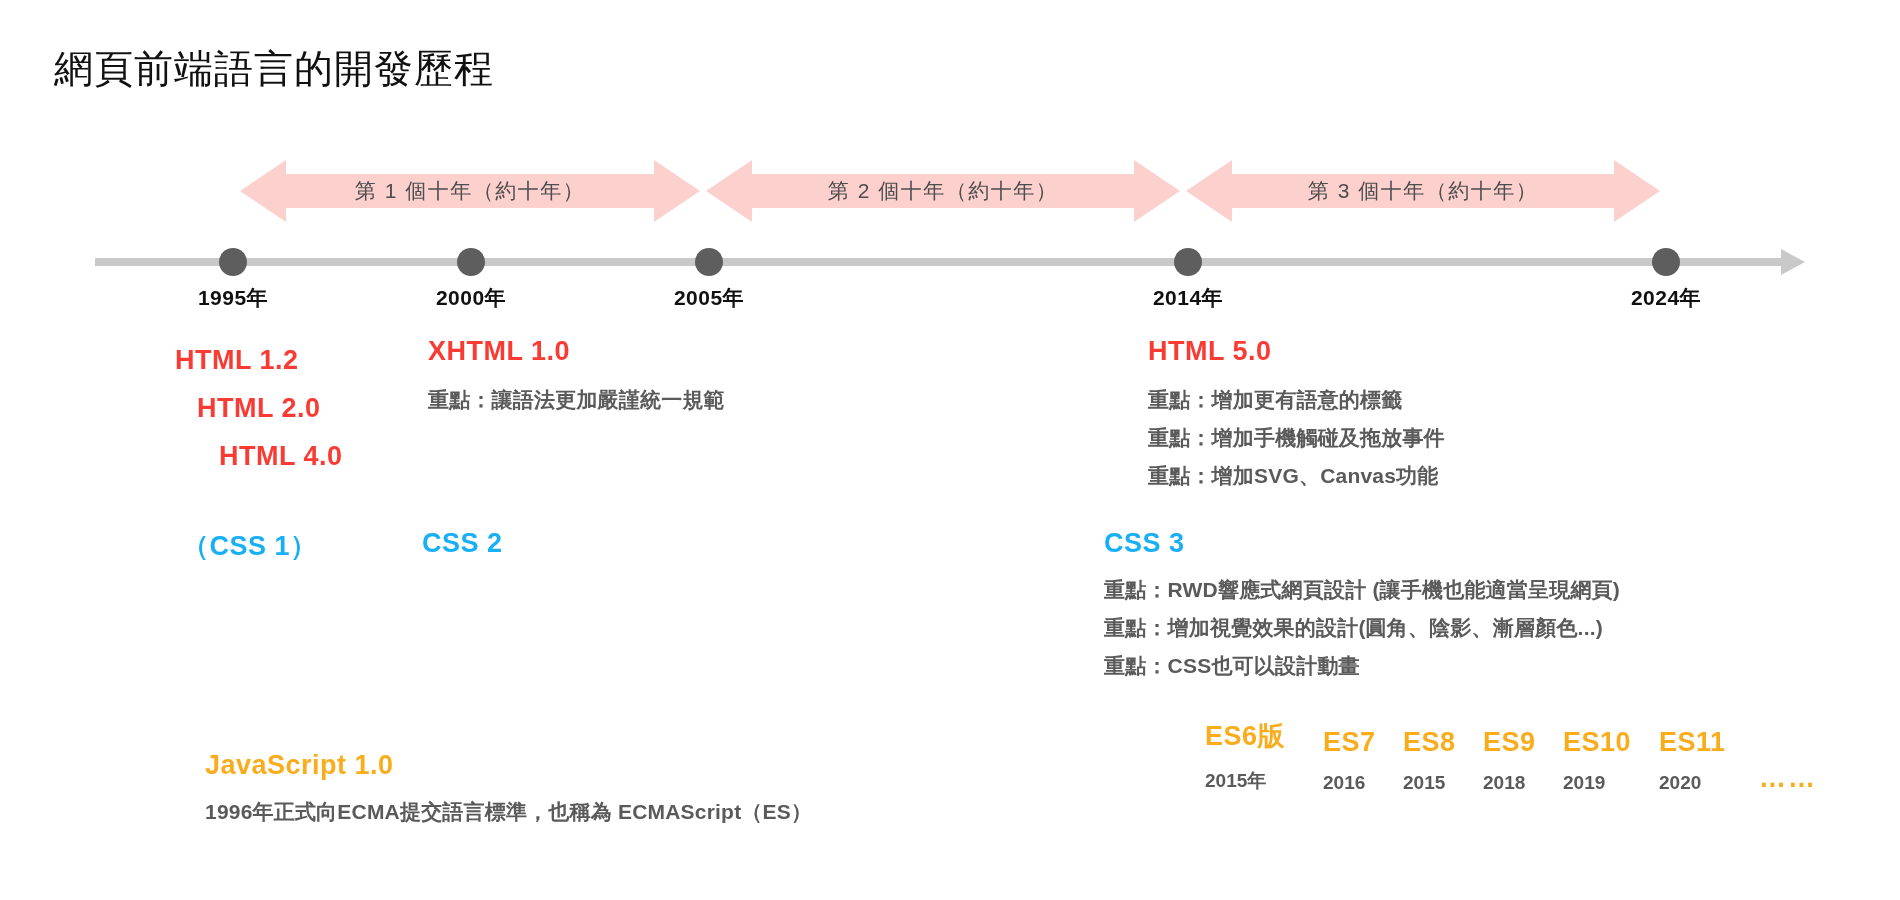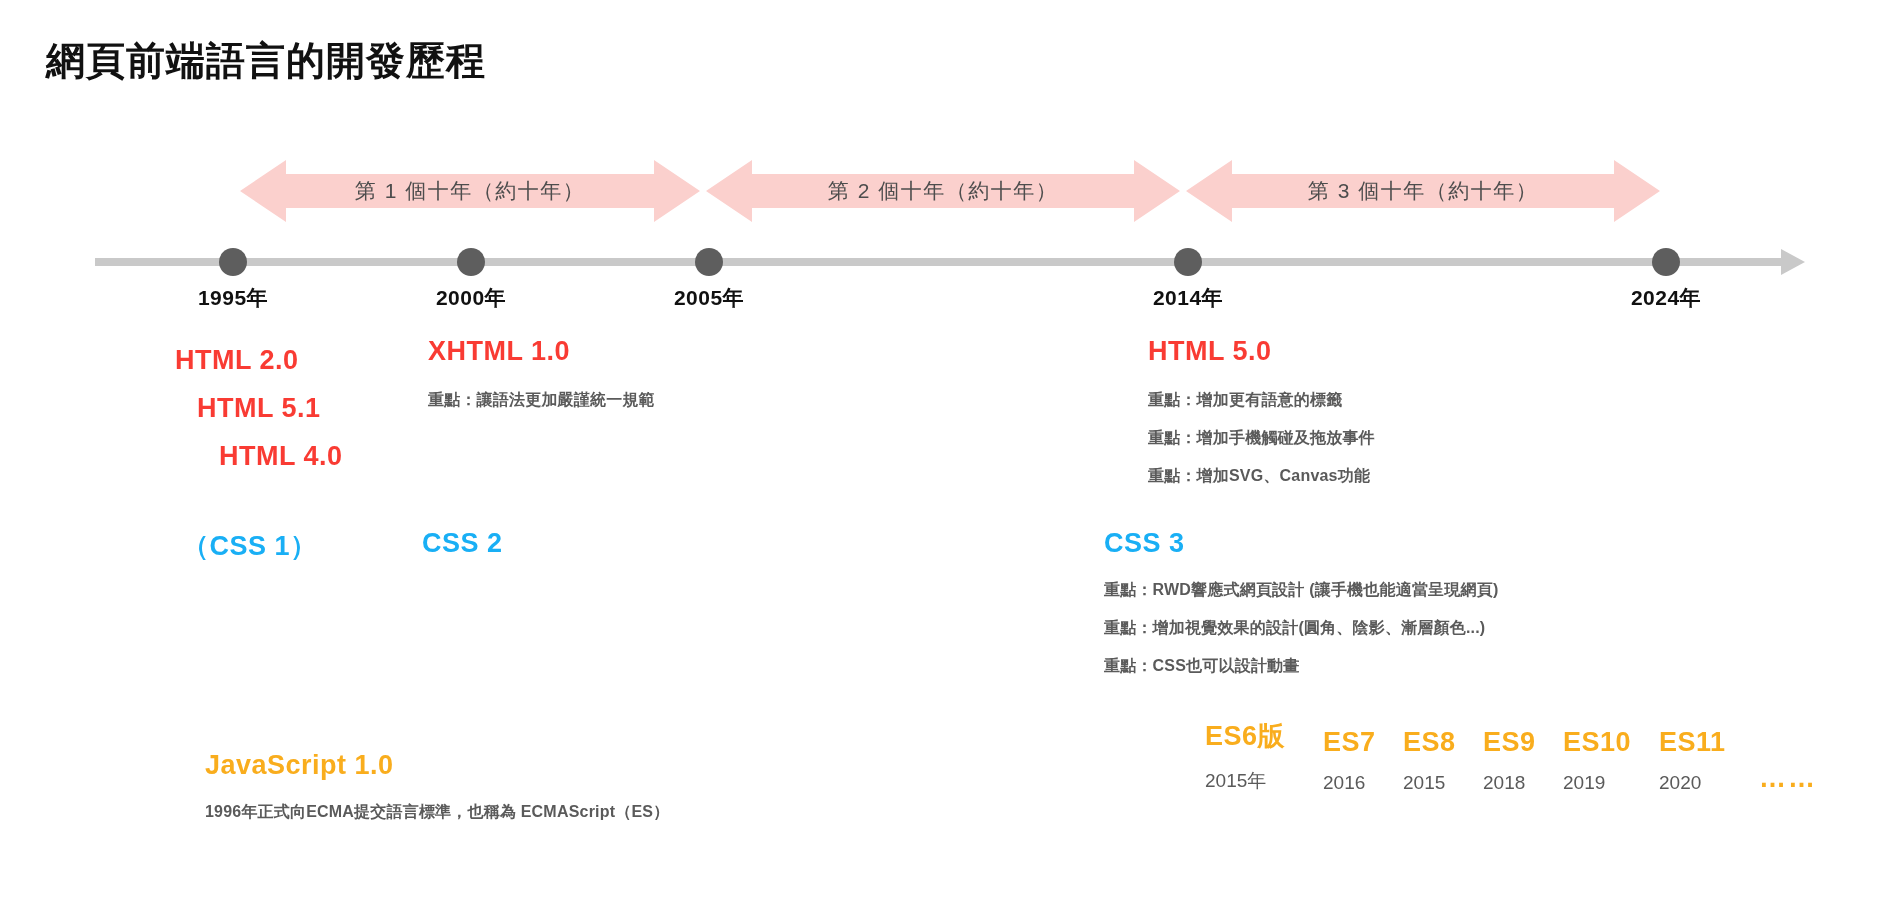--- a/index.html
+++ b/index.html
@@ -26,24 +26,24 @@
     color: #a8a8a8;
     font-weight: bold;
     letter-spacing: 0.2px;
     margin: 0 0 4px 0;
     white-space: nowrap;
   }
   .meta .date { font-weight: normal; color: #b0b0b0; }
   .meta .handle { margin-left: 9px; color: #a0a0a0; }
   .title {
     font-size: 39px;
-    font-weight: bold;
+    font-weight: normal;
     color: #111111;
     letter-spacing: 1px;
-    margin: 0;
+    margin: 8px;
     white-space: nowrap;
   }
 
   
   .decades {
     position: absolute;
     left: 0;
     top: 160px;
     width: 1900px;
     height: 62px;
@@ -124,21 +124,21 @@
     font-weight: bold;
     letter-spacing: 0.5px;
     margin: 0;
     white-space: nowrap;
   }
   .lang-head.html  { color: #f93b33; }
   .lang-head.css   { color: #19aff5; }
   .lang-head.js    { color: #f9ad1d; }
 
   .note {
-    font-size: 16px;
+    font-size: 21px;
     font-weight: bold;
     color: #5a5a5a;
     letter-spacing: 0.2px;
     margin: 0;
     line-height: 38px;
     white-space: nowrap;
   }
 
   .html-stack p { margin: 0; line-height: 48px; }
   .html-stack .r1 { padding-left: 0px; }
@@ -152,21 +152,21 @@
   .es-item { text-align: left; }
   .es-name {
     font-size: 27px;
     font-weight: bold;
     color: #f9ad1d;
     letter-spacing: 0.5px;
     white-space: nowrap;
   }
   .es-year {
     font-size: 19px;
-    font-weight: normal;
+    font-weight: bold;
     color: #5a5a5a;
     margin-top: 14px;
     white-space: nowrap;
   }
   .es-ellipsis {
     font-size: 27px;
     font-weight: bold;
     color: #f9ad1d;
     letter-spacing: 2px;
   }
@@ -213,22 +213,22 @@
   <div class="axis-dot" style="left:1666px;"></div>
 
   <div class="axis-year" style="left:233px;">1995年</div>
   <div class="axis-year" style="left:471px;">2000年</div>
   <div class="axis-year" style="left:709px;">2005年</div>
   <div class="axis-year" style="left:1188px;">2014年</div>
   <div class="axis-year" style="left:1666px;">2024年</div>
 </div>
 
 <div class="block html-stack" style="left:175px; top:336px;">
-  <p class="lang-head html r1">HTML 2.0</p>
-  <p class="lang-head html r2">HTML 5.1</p>
+  <p class="lang-head html r1">HTML 1.2</p>
+  <p class="lang-head html r2">HTML 2.0</p>
   <p class="lang-head html r3">HTML 4.0</p>
 </div>
 
 <div class="block" style="left:428px; top:336px;">
   <p class="lang-head html">XHTML 1.0</p>
   <p class="note" style="margin-top:14px;">重點：讓語法更加嚴謹統一規範</p>
 </div>
 
 <div class="block" style="left:1148px; top:336px;">
   <p class="lang-head html">HTML 5.0</p>

